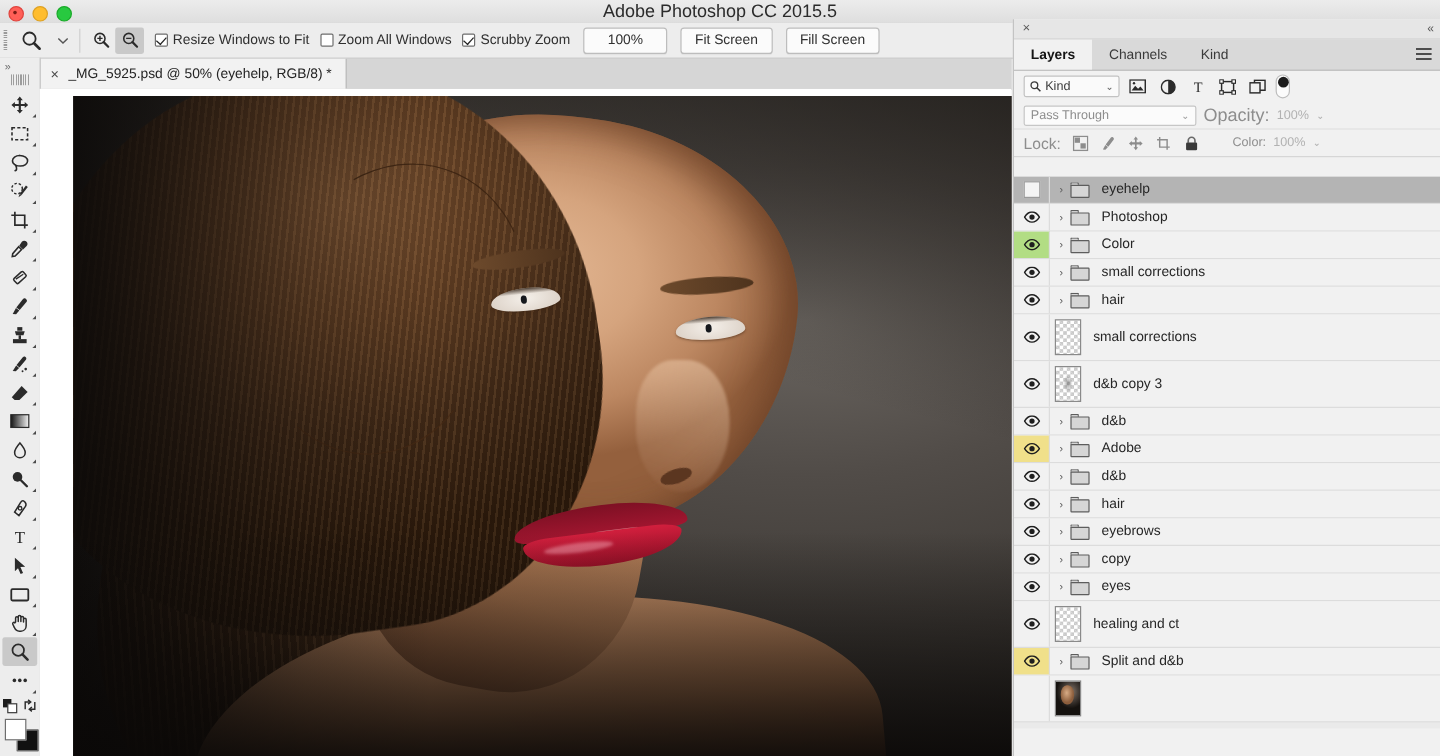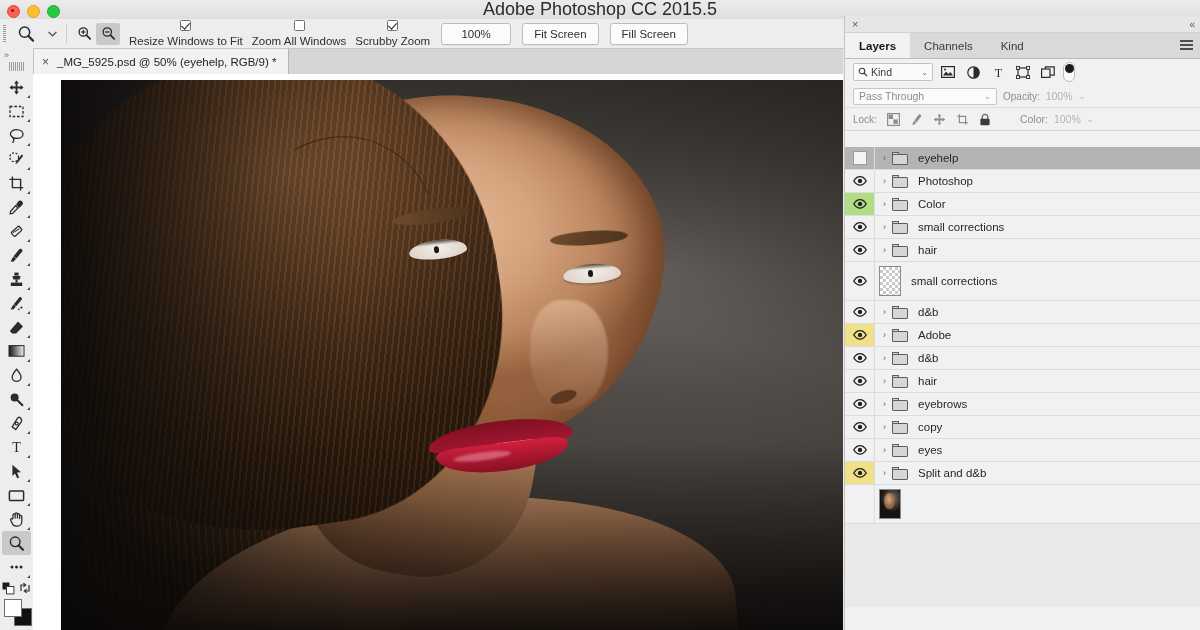--- a/index.html
+++ b/index.html
@@ -18,38 +18,38 @@
     border-bottom:1px solid #b9b9b9;
   }
   .lights{position:absolute;left:7px;top:5px;display:flex;gap:7px;}
   .light{width:11px;height:11px;border-radius:50%;}
   .l-red{background:#ff5f57;border:1px solid #e0443e;}
   .l-yel{background:#ffbd2e;border:1px solid #dea123;}
   .l-grn{background:#28c940;border:1px solid #1aab29;}
   .l-red::after{content:"";position:absolute;width:3px;height:3px;border-radius:50%;background:#7a1d16;left:4px;top:4px;}
   .app-title{
     position:absolute;left:0;top:0;width:1200px;height:19px;line-height:19px;
-    text-align:center;font-size:18px;color:#2b2b2b;
+    text-align:center;font-size:15px;color:#2b2b2b;
   }
 
   
   .optbar{
     position:absolute;left:0;top:19px;width:1200px;height:29px;
     background:#ededed;border-bottom:1px solid #c6c6c6;
     display:flex;align-items:center;
   }
   .grip{width:9px;height:29px;display:flex;align-items:center;justify-content:center;}
   .grip i{display:block;width:3px;height:17px;
     background:repeating-linear-gradient(to bottom,#9a9a9a 0 1px,transparent 1px 2px);}
   .tool-current{width:34px;height:29px;display:flex;align-items:center;justify-content:center;}
   .caret-btn{width:18px;height:29px;display:flex;align-items:center;justify-content:center;}
   .vsep{width:1px;height:20px;background:#cfcfcf;margin:0 5px;}
   .zbtn{width:24px;height:22px;border-radius:2px;display:flex;align-items:center;justify-content:center;}
   .zbtn.on{background:#c9c9c9;}
-  .chk-wrap{display:flex;align-items:center;gap:4px;margin-left:9px;flex-direction:column;}
+  .chk-wrap{display:flex;align-items:center;gap:4px;margin-left:9px;}
   .chk{width:11px;height:11px;border:1px solid #6e6e6e;border-radius:1.5px;background:#fff;
        position:relative;box-sizing:border-box;}
   .chk.checked{background:#fff;}
   .chk.checked::after{
     content:"";position:absolute;left:2px;top:0px;width:4px;height:7px;
     border:solid #222;border-width:0 1.8px 1.8px 0;transform:rotate(42deg);
   }
   .chk-lbl{font-size:11.5px;color:#2f2f2f;white-space:nowrap;}
   .pbtn{
     height:20px;min-width:46px;padding:0 11px;margin-left:11px;
@@ -214,27 +214,27 @@
   .kind-car{margin-left:auto;font-size:8px;color:#6a6a6a;}
   .fico{width:20px;height:18px;display:flex;align-items:center;justify-content:center;}
   .toggle-pill{width:12px;height:20px;border-radius:6px;background:#fbfbfb;border:1px solid #bdbdbd;
     display:flex;align-items:flex-start;justify-content:center;padding-top:1px;box-sizing:border-box;}
   .toggle-pill i{width:9px;height:9px;border-radius:50%;background:#1c1c1c;display:block;}
 
   .blend-row{height:22px;display:flex;align-items:center;padding:0 8px;gap:6px;}
   .blend-sel{width:144px;height:17px;background:#fbfbfb;border:1px solid #c6c6c6;border-radius:2px;
     display:flex;align-items:center;padding:0 5px;box-sizing:border-box;font-size:10.5px;color:#8d8d8d;}
   .blend-sel .car{margin-left:auto;font-size:8px;color:#a2a2a2;}
-  .op-lbl{font-size:10px;color:#8d8d8d;}
+  .op-lbl{font-size:15px;color:#8d8d8d;}
   .op-val{font-size:10.5px;color:#b2b2b2;}
   .op-car{font-size:8px;color:#b2b2b2;}
 
   .lock-row{height:22px;display:flex;align-items:center;padding:0 8px;gap:6px;
     border-top:1px solid #e0e0e0;border-bottom:1px solid #d6d6d6;}
-  .lock-lbl{font-size:10px;color:#8d8d8d;margin-right:2px;}
+  .lock-lbl{font-size:13px;color:#8d8d8d;margin-right:2px;}
   .lico{width:17px;height:17px;display:flex;align-items:center;justify-content:center;}
   .fill-lbl{font-size:10.5px;color:#8d8d8d;margin-left:20px;}
 
   .layer-list{position:absolute;left:0;top:131px;width:356px;height:460px;overflow:hidden;background:#eaeaea;}
   .lrow{height:22px;display:flex;align-items:center;background:#f1f1f1;
         border-bottom:1px solid #dcdcdc;position:relative;}
   .lrow.tall{height:38px;}
   .lrow.selected{background:#b4b4b4;}
   .eyecell{width:30px;height:100%;display:flex;align-items:center;justify-content:center;flex:0 0 30px;
     border-right:1px solid #dcdcdc;box-sizing:border-box;}
@@ -326,21 +326,21 @@
     </div>
 
     <div class="pbtn">100%</div>
     <div class="pbtn">Fit Screen</div>
     <div class="pbtn">Fill Screen</div>
   </div>
 
   <div class="tabbar">
     <div class="doctab">
       <span class="tab-x">×</span>
-      <span class="tab-label">_MG_5925.psd @ 50% (eyehelp, RGB/9) *</span>
+      <span class="tab-label">_MG_5925.psd @ 50% (eyehelp, RGB/8) *</span>
     </div>
   </div>
 
   <div class="toolbar">
     <div class="tb-collapse">»</div>
     <div class="tb-grip"></div>
 
     <div class="tool">
       <svg width="17" height="17" viewBox="0 0 17 17">
           <path d="M8.5 1.5 L11 4.5 H9.4 V7.6 H12.6 V6 L15.5 8.5 L12.6 11 V9.4 H9.4 V12.6 H11 L8.5 15.5 L6 12.6 H7.6 V9.4 H4.4 V11 L1.5 8.5 L4.4 6 V7.6 H7.6 V4.5 H6 Z" fill="#2b2b2b"></path>
@@ -735,20 +735,32 @@
         <div class="lrow tall">
           <div class="eyecell">
             <svg width="14" height="10" viewBox="0 0 14 10">
               <path d="M7 0.7 C10.6 0.7 13.2 4.9 13.2 4.9 C13.2 4.9 10.6 9.1 7 9.1 C3.4 9.1 0.8 4.9 0.8 4.9 C0.8 4.9 3.4 0.7 7 0.7 Z" fill="none" stroke="#1f1f1f" stroke-width="1.2"></path>
               <circle cx="7" cy="4.9" r="2.2" fill="#1f1f1f"></circle>
             </svg>
           </div>
           <span class="thumb checker"></span>
           <span class="lname">small corrections</span>
         </div>
+        <div class="lrow tall">
+          <div class="eyecell">
+            <svg width="14" height="10" viewBox="0 0 14 10">
+              <path d="M7 0.7 C10.6 0.7 13.2 4.9 13.2 4.9 C13.2 4.9 10.6 9.1 7 9.1 C3.4 9.1 0.8 4.9 0.8 4.9 C0.8 4.9 3.4 0.7 7 0.7 Z" fill="none" stroke="#1f1f1f" stroke-width="1.2"></path>
+              <circle cx="7" cy="4.9" r="2.2" fill="#1f1f1f"></circle>
+            </svg>
+          </div>
+          <span class="thumb checker">
+            <span class="smudge"></span>
+          </span>
+          <span class="lname">d&amp;b copy 3</span>
+        </div>
         <div class="lrow">
           <div class="eyecell">
             <svg width="14" height="10" viewBox="0 0 14 10">
               <path d="M7 0.7 C10.6 0.7 13.2 4.9 13.2 4.9 C13.2 4.9 10.6 9.1 7 9.1 C3.4 9.1 0.8 4.9 0.8 4.9 C0.8 4.9 3.4 0.7 7 0.7 Z" fill="none" stroke="#1f1f1f" stroke-width="1.2"></path>
               <circle cx="7" cy="4.9" r="2.2" fill="#1f1f1f"></circle>
             </svg>
           </div>
           <span class="arrow">›</span>
           <span class="folder">
             <span class="tabp"></span>
@@ -832,20 +844,30 @@
               <path d="M7 0.7 C10.6 0.7 13.2 4.9 13.2 4.9 C13.2 4.9 10.6 9.1 7 9.1 C3.4 9.1 0.8 4.9 0.8 4.9 C0.8 4.9 3.4 0.7 7 0.7 Z" fill="none" stroke="#1f1f1f" stroke-width="1.2"></path>
               <circle cx="7" cy="4.9" r="2.2" fill="#1f1f1f"></circle>
             </svg>
           </div>
           <span class="arrow">›</span>
           <span class="folder">
             <span class="tabp"></span>
             <span class="body"></span>
           </span>
           <span class="lname">eyes</span>
+        </div>
+        <div class="lrow tall">
+          <div class="eyecell">
+            <svg width="14" height="10" viewBox="0 0 14 10">
+              <path d="M7 0.7 C10.6 0.7 13.2 4.9 13.2 4.9 C13.2 4.9 10.6 9.1 7 9.1 C3.4 9.1 0.8 4.9 0.8 4.9 C0.8 4.9 3.4 0.7 7 0.7 Z" fill="none" stroke="#1f1f1f" stroke-width="1.2"></path>
+              <circle cx="7" cy="4.9" r="2.2" fill="#1f1f1f"></circle>
+            </svg>
+          </div>
+          <span class="thumb checker"></span>
+          <span class="lname">healing and ct</span>
         </div>
         <div class="lrow">
           <div class="eyecell yellow">
             <svg width="14" height="10" viewBox="0 0 14 10">
               <path d="M7 0.7 C10.6 0.7 13.2 4.9 13.2 4.9 C13.2 4.9 10.6 9.1 7 9.1 C3.4 9.1 0.8 4.9 0.8 4.9 C0.8 4.9 3.4 0.7 7 0.7 Z" fill="none" stroke="#1f1f1f" stroke-width="1.2"></path>
               <circle cx="7" cy="4.9" r="2.2" fill="#1f1f1f"></circle>
             </svg>
           </div>
           <span class="arrow">›</span>
           <span class="folder">

